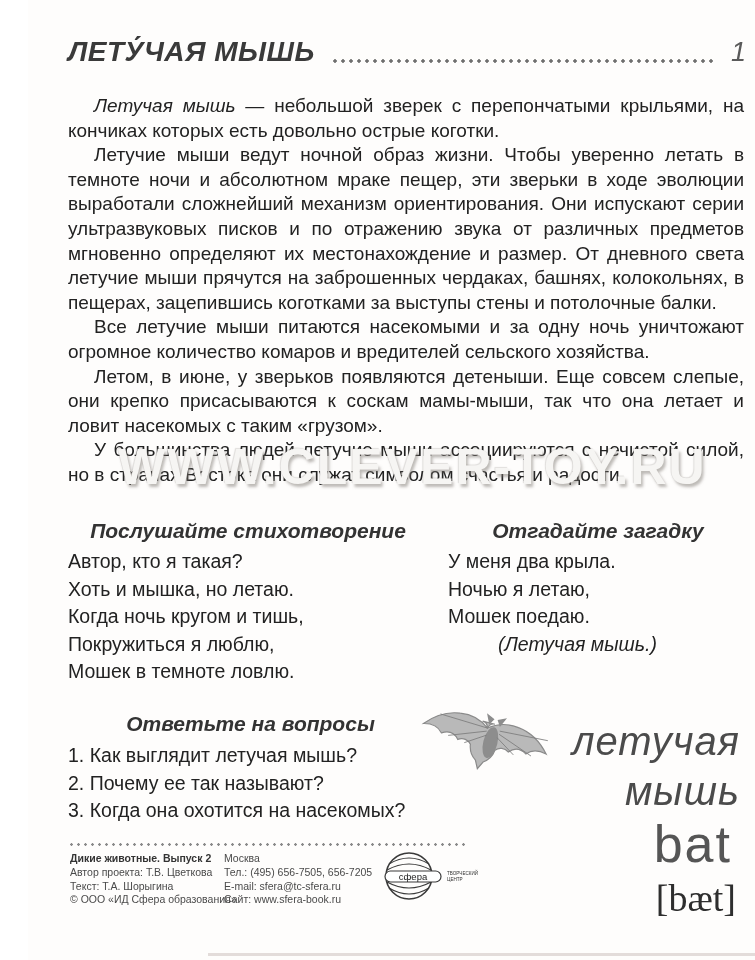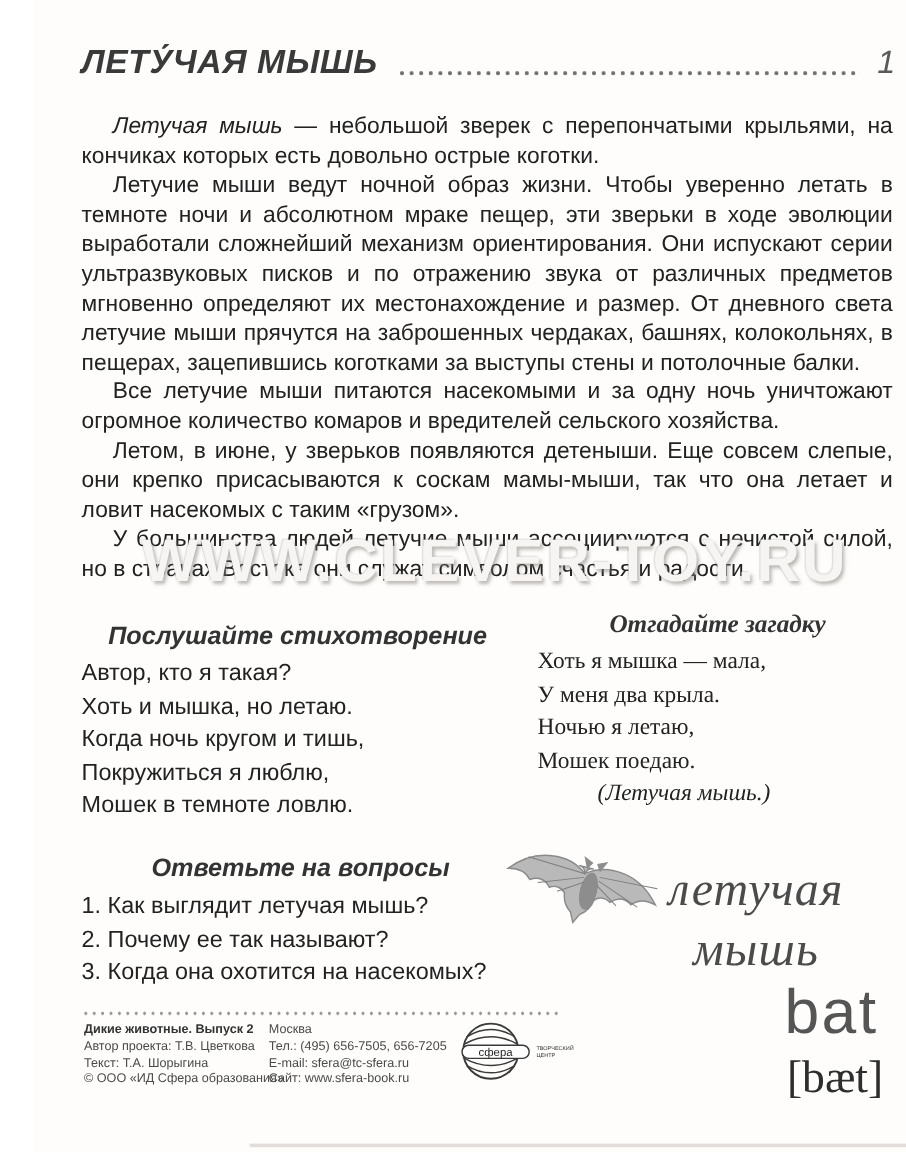--- a/index.html
+++ b/index.html
@@ -52,36 +52,36 @@
   }
 
   
   .col-heading {
     font-size:21px; font-weight:bold; font-style:italic; color:#333;
     margin-bottom:5px;
     text-align:center;
   }
   .verse-line, .question-line { font-size:19.5px; line-height:27.6px; color:#222; }
   .poem   { position:absolute; top:519px; left:40px;  width:360px; }
-  .riddle { position:absolute; top:508px; left:420px; width:300px;font-family:Liberation Serif, serif; }
+  .riddle { position:absolute; top:519px; left:420px; width:300px; }
   .riddle-answer { font-style:italic; padding-left:50px; }
 
   
   .questions { position:absolute; top:712px; left:40px; width:365px; }
   .questions .col-heading { margin-bottom:6px; }
 
   
   .bat-figure { position:absolute; top:662px; left:382px; width:158px; height:172px; }
   .bat-figure svg { width:100%; height:100%; transform:rotate(14deg); }
 
   
   .vocab-ru {
     position:absolute; top:716px; right:42px; width:220px;
-    text-align:center;
-    font-family:Liberation Serif, serif; font-style:italic;
+    text-align:right;
+    font-family:Liberation Sans, sans-serif; font-style:italic;
     font-size:40px; line-height:50px; color:#4b4b4b; letter-spacing:1px;
   }
   .vocab-en {
     position:absolute; top:814px; right:50px;
     font-size:52px; color:#555; letter-spacing:2px;
   }
   .vocab-ipa {
     position:absolute; top:876px; right:46px;
     font-family:"Liberation Serif", serif; font-size:38px; color:#2e2e2e;
   }
@@ -128,21 +128,20 @@
     <div class="col-heading">Послушайте стихотворение</div>
     <div class="verse-line">Автор, кто я такая?</div>
     <div class="verse-line">Хоть и мышка, но летаю.</div>
     <div class="verse-line">Когда ночь кругом и тишь,</div>
     <div class="verse-line">Покружиться я люблю,</div>
     <div class="verse-line">Мошек в темноте ловлю.</div>
   </div>
 
   <div class="riddle">
     <div class="col-heading">Отгадайте загадку</div>
-    <div class="verse-line">Хоть я мышка — мала,</div>
     <div class="verse-line">У меня два крыла.</div>
     <div class="verse-line">Ночью я летаю,</div>
     <div class="verse-line">Мошек поедаю.</div>
     <div class="verse-line riddle-answer">(Летучая мышь.)</div>
   </div>
 
   <div class="questions">
     <div class="col-heading">Ответьте на вопросы</div>
     <div class="question-line">1. Как выглядит летучая мышь?</div>
     <div class="question-line">2. Почему ее так называют?</div>

